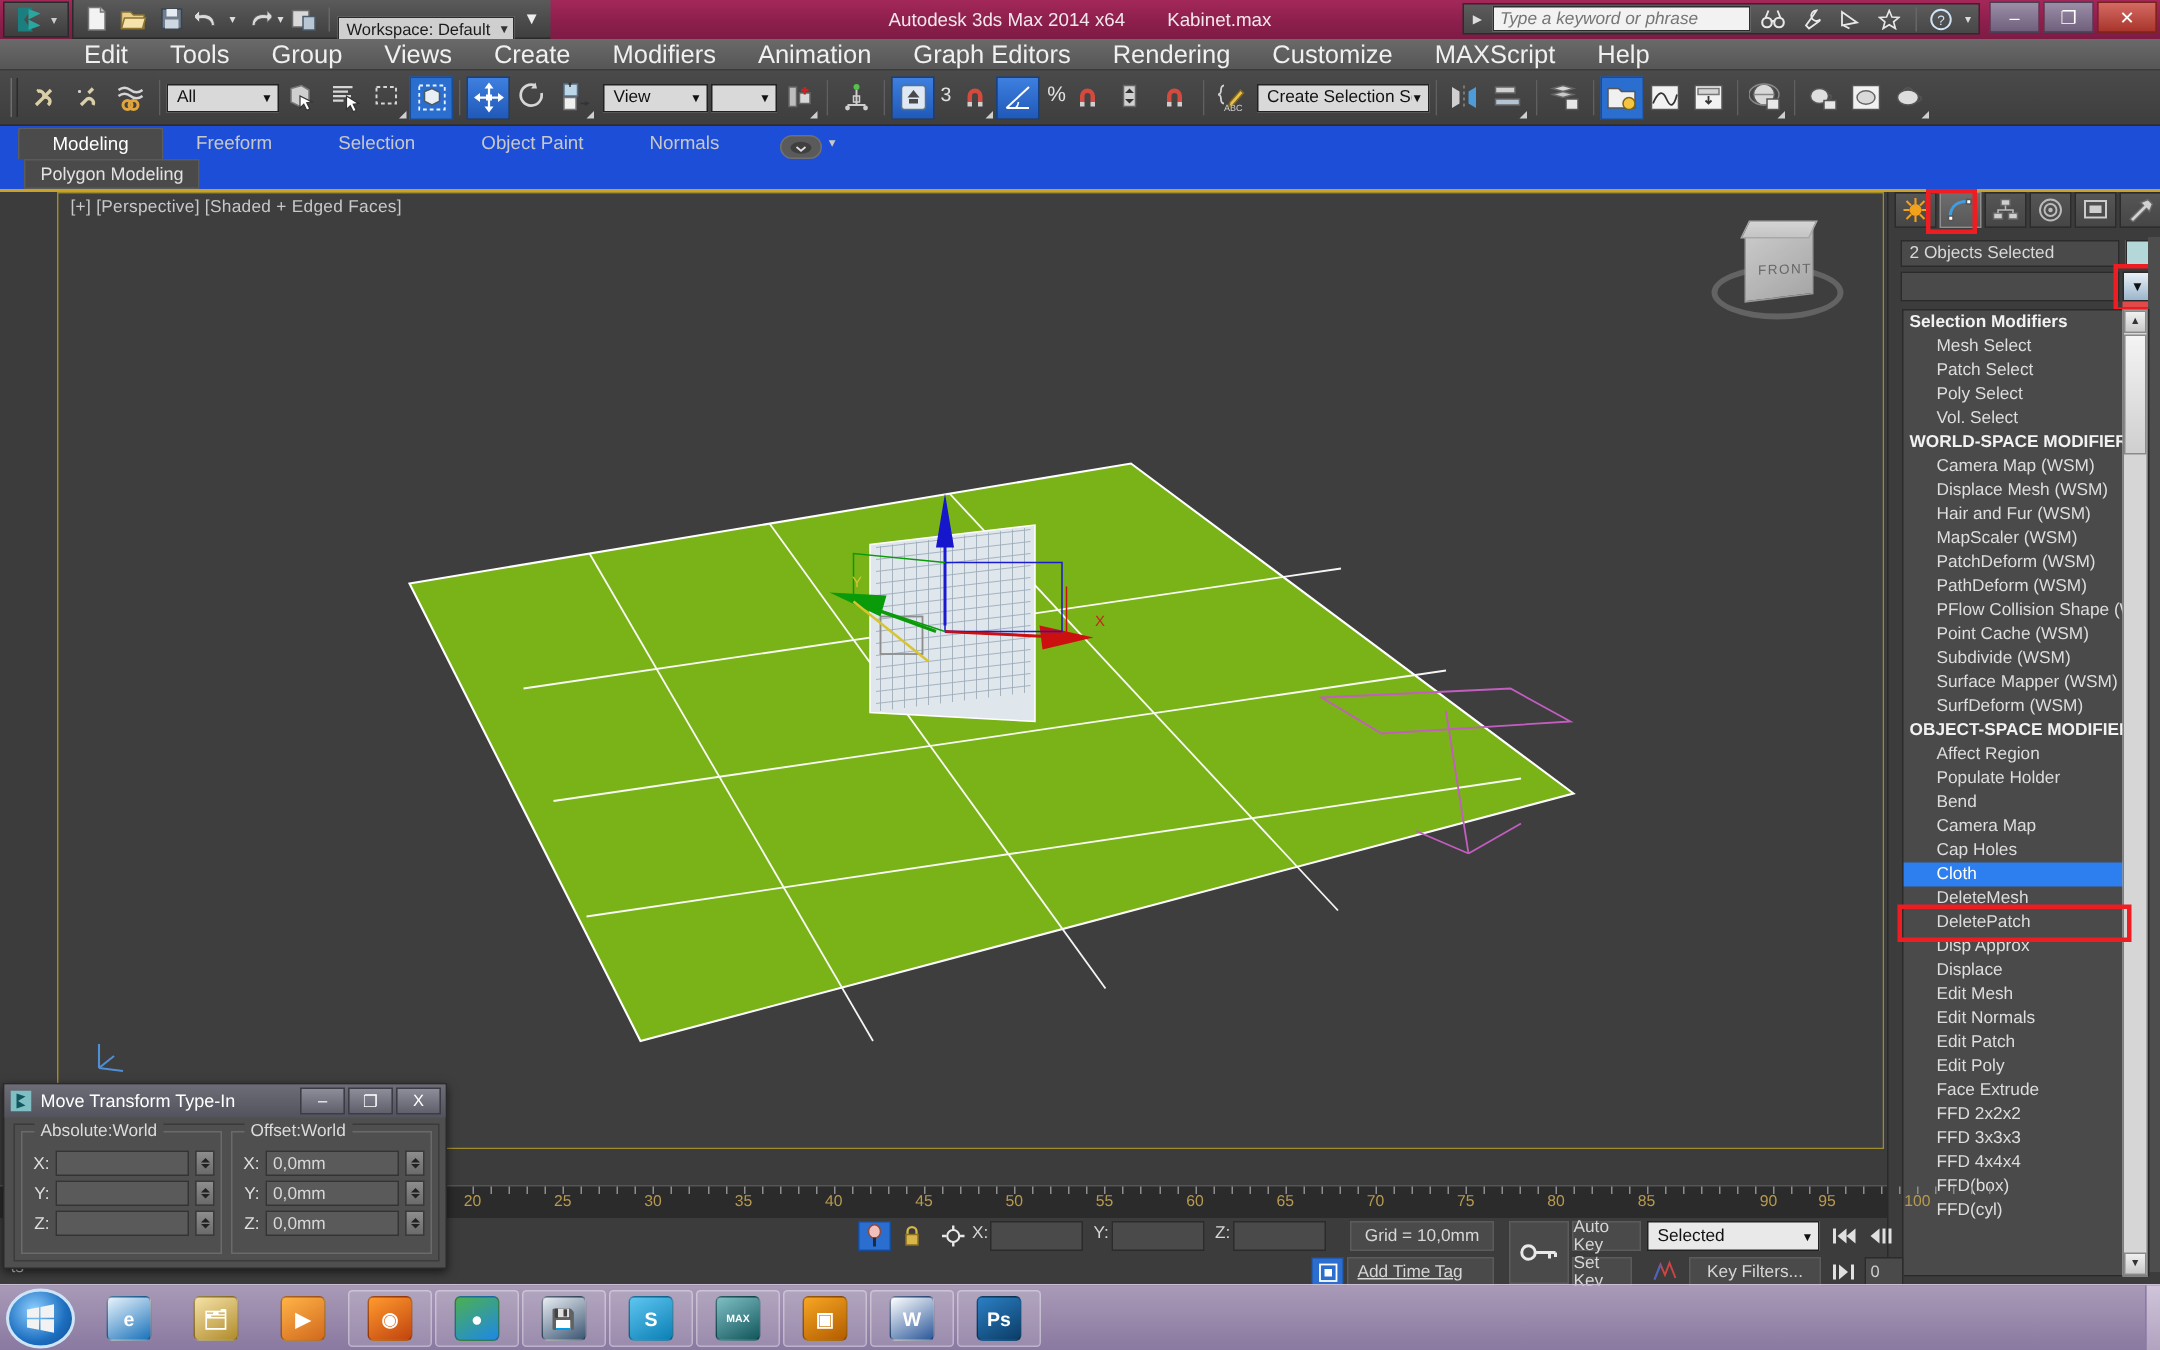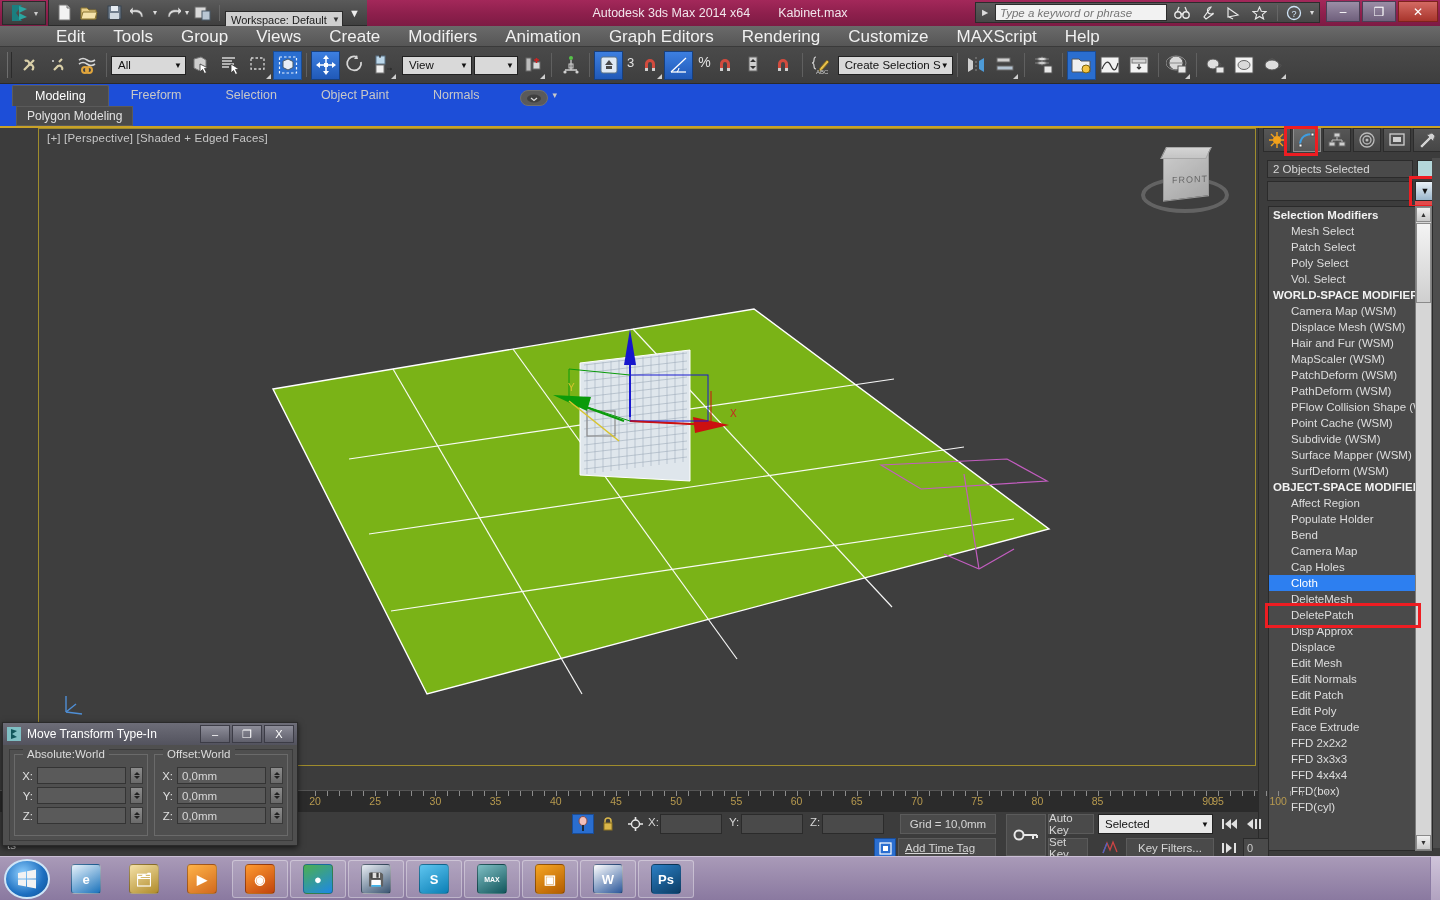--- a/index.html
+++ b/index.html
@@ -910,21 +910,21 @@
       <div class="tick" style="left: 1049.44px;"></div>
       <div class="tick" style="left: 1061.48px;"></div>
       <div class="tick" style="left: 1073.52px;"></div>
       <div class="tick" style="left: 1085.56px;"></div>
       <div class="tickl" style="left: 1097.6px;">85</div>
       <div class="tick" style="left: 1097.6px;"></div>
       <div class="tick" style="left: 1109.64px;"></div>
       <div class="tick" style="left: 1121.68px;"></div>
       <div class="tick" style="left: 1133.72px;"></div>
       <div class="tick" style="left: 1145.76px;"></div>
-      <div class="tickl" style="left: 1208px; text-align: center;">90</div>
+      <div class="tickl" style="left: 1179px; text-align: center;">90</div>
       <div class="tick" style="left: 1157.8px;"></div>
       <div class="tick" style="left: 1169.84px;"></div>
       <div class="tick" style="left: 1181.88px;"></div>
       <div class="tick" style="left: 1193.92px;"></div>
       <div class="tick" style="left: 1205.96px;"></div>
       <div class="tickl" style="left: 1218px;">95</div>
       <div class="tick" style="left: 1218px;"></div>
       <div class="tick" style="left: 1230.04px;"></div>
       <div class="tick" style="left: 1242.08px;"></div>
       <div class="tick" style="left: 1254.12px;"></div>

